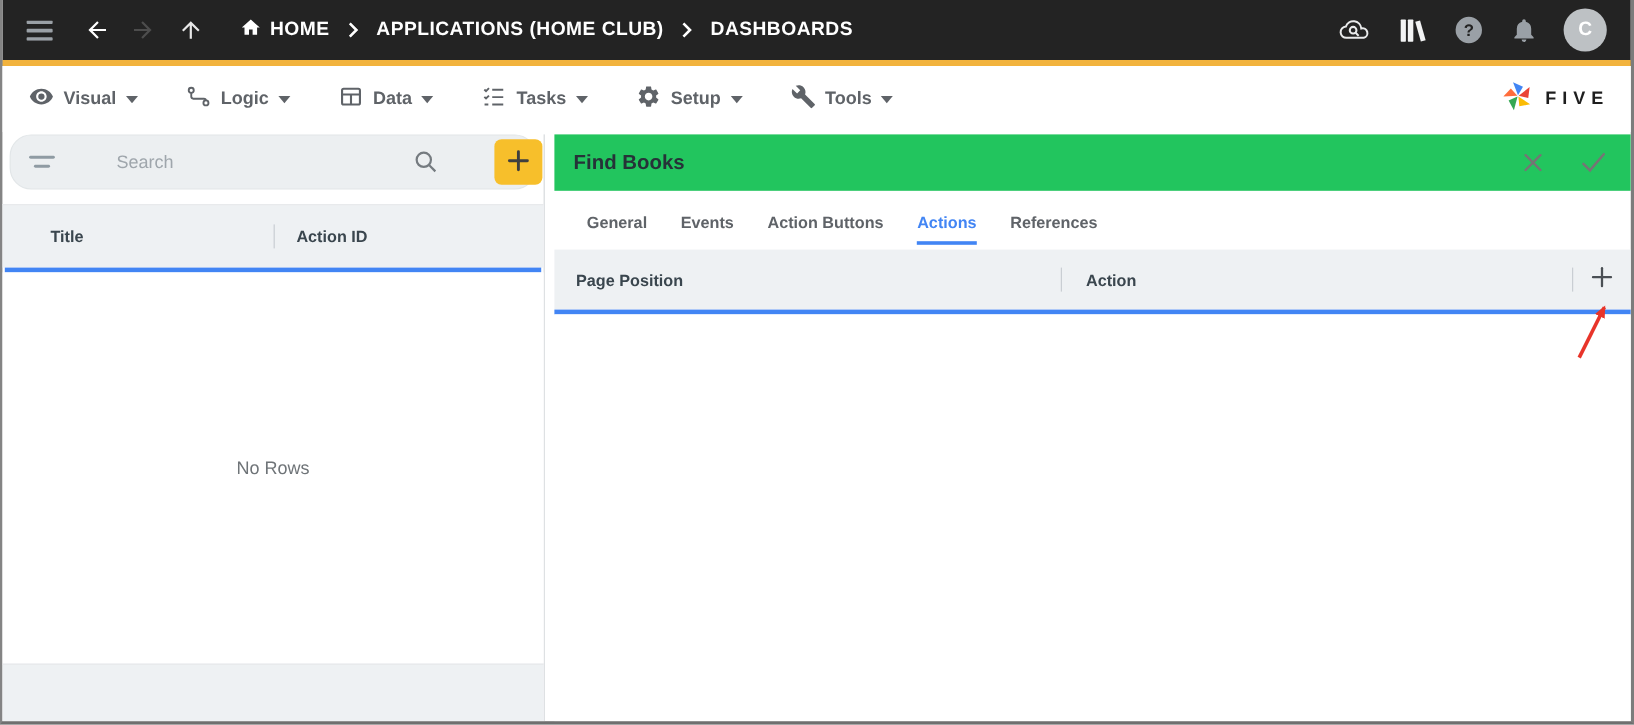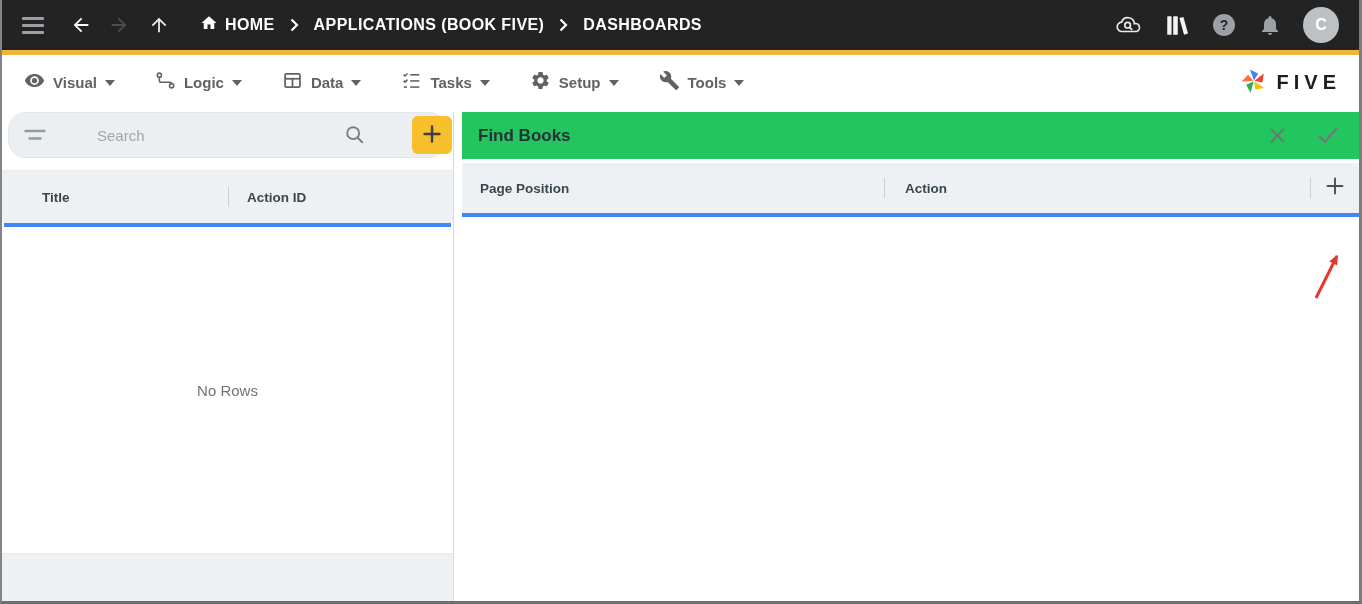--- a/index.html
+++ b/index.html
@@ -22,21 +22,21 @@
   .crumb-sep{margin:0 15px;display:flex;align-items:center;}
   .tb-right{margin-left:auto;display:flex;align-items:center;gap:21px;padding-right:20px;}
   .avatar{width:36px;height:36px;border-radius:50%;background:#BDC1C4;color:#fff;font-size:16px;font-weight:bold;
     display:flex;align-items:center;justify-content:center;cursor:pointer;}
   
   .menubar{height:55px;background:#fff;display:flex;align-items:center;padding-left:22px;flex-shrink:0;}
   .menu-item{display:flex;align-items:center;margin-right:40px;cursor:pointer;}
   .menu-item .mi-label{margin:0 8px;font-size:15px;font-weight:600;color:#5F6368;}
   .caret{width:0;height:0;border-left:5px solid transparent;border-right:5px solid transparent;border-top:6px solid #5F6368;}
   .brand{margin-left:auto;margin-right:18px;display:flex;align-items:center;gap:8px;cursor:default;}
-  .brand-text{font-size:20px;font-weight:700;letter-spacing:5px;color:#1e1e1e;}
+  .brand-text{font-size:15px;font-weight:700;letter-spacing:5px;color:#1e1e1e;}
   
   .main{flex:1;display:flex;padding-top:2px;min-height:0;}
   .left-panel{width:452px;box-sizing:border-box;border-right:1px solid #D6DADD;display:flex;flex-direction:column;flex-shrink:0;}
   .search-wrap{margin:0 6px;height:46px;box-sizing:border-box;background:#ECEFF1;border:1px solid #E2E6E8;border-radius:18px;
     display:flex;align-items:center;flex-shrink:0;gap:36px;}
   .filter-ic{margin:0 13px 0 15px;display:flex;cursor:pointer;}
   .search-input{flex:1;border:none;background:transparent;outline:none;font-size:15px;color:#3c4043;
     font-family:"Liberation Sans",sans-serif;}
   .search-input::placeholder{color:#9FA6AC;}
   .search-ic{margin:0 10px;display:flex;cursor:pointer;}
@@ -108,21 +108,21 @@
             </svg>
         </span>
         <span>HOME</span>
       </span>
       <span class="crumb-sep">
         <svg width="9" height="14" viewBox="0 0 9 14">
             <path d="M1.5 1.5 L7 7 L1.5 12.5" stroke="#FFFFFF" stroke-width="2.2" fill="none"></path>
           </svg>
       </span>
       <span class="crumb">
-        <span>APPLICATIONS (BOOK FIVE)</span>
+        <span>APPLICATIONS (HOME CLUB)</span>
       </span>
       <span class="crumb-sep">
         <svg width="9" height="14" viewBox="0 0 9 14">
             <path d="M1.5 1.5 L7 7 L1.5 12.5" stroke="#FFFFFF" stroke-width="2.2" fill="none"></path>
           </svg>
       </span>
       <span class="crumb">
         <span>DASHBOARDS</span>
       </span>
     </nav>
@@ -305,20 +305,27 @@
               </g>
             </svg>
         </span>
         <span class="rp-hicon">
           <svg width="22" height="19" viewBox="0 0 22 19">
               <path d="M2.5 10.5 L8 16 L19.5 2.5" stroke="#757575" stroke-width="2.1" fill="none" stroke-linecap="round"></path>
             </svg>
         </span>
       </div>
 
+      <div class="rp-tabs">
+        <div class="tab"><span class="tab-label">General</span></div>
+        <div class="tab"><span class="tab-label">Events</span></div>
+        <div class="tab"><span class="tab-label">Action Buttons</span></div>
+        <div class="tab active"><span class="tab-label">Actions</span></div>
+        <div class="tab"><span class="tab-label">References</span></div>
+      </div>
 
       <div class="rp-grid-header">
         <div class="g1 hdr-label">Page Position</div>
         <div class="vdiv"></div>
         <div class="g2 hdr-label">Action</div>
         <div class="vdiv"></div>
         <div class="grid-add">
           <span>
             <svg width="20" height="20" viewBox="0 0 20 20">
                 <g stroke="#4A4F54" stroke-width="1.9" stroke-linecap="round">

